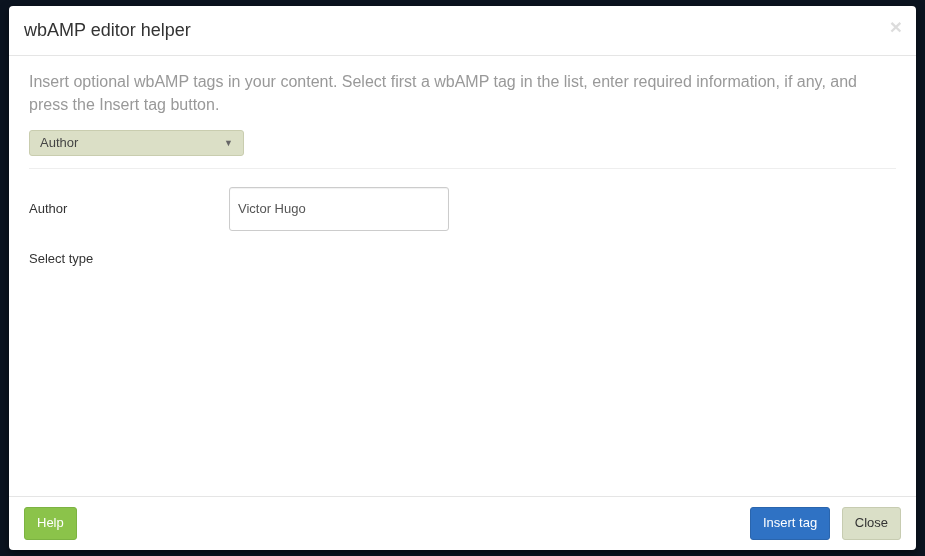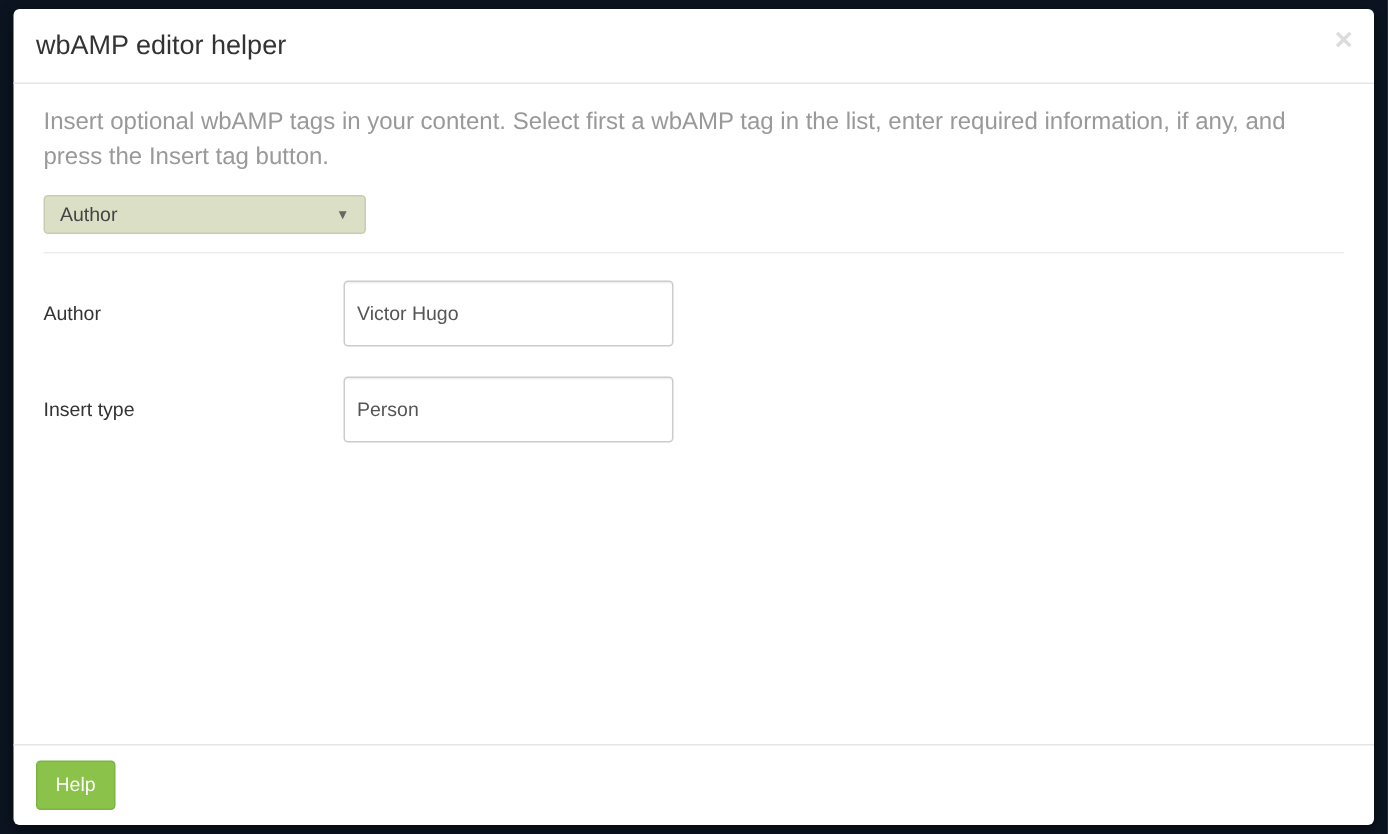--- a/index.html
+++ b/index.html
@@ -49,23 +49,26 @@
     </div>
 
     <hr class="sep">
 
     <div class="form-row">
       <label class="form-label">Author</label>
       <input type="text" class="form-input" value="Victor Hugo" style="">
     </div>
 
     <div class="form-row">
-      <label class="form-label">Insert type</label>
-      <input type="text" class="form-input" value="Person" style="">
+      <label class="form-label">Select type</label>
     </div>
   </div>
 
   <div class="modal-footer">
     <button class="btn btn-help">Help</button>
     <div class="footer-spacer"></div>
+    <div class="footer-right">
+      <button class="btn btn-primary">Insert tag</button>
+      <button class="btn btn-default">Close</button>
+    </div>
   </div>
 
 </div>
 
 </body></html>

